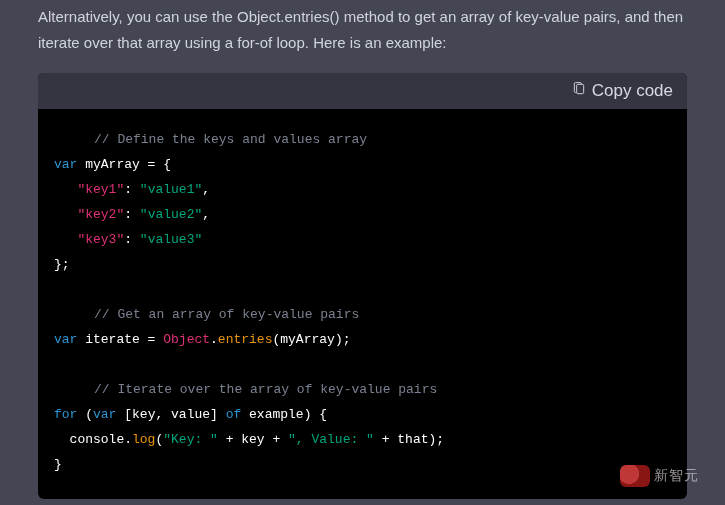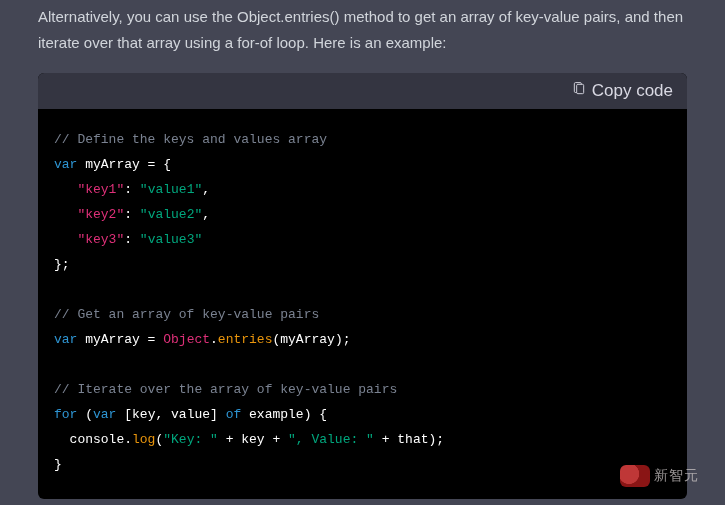--- a/index.html
+++ b/index.html
@@ -53,21 +53,21 @@
     stroke-width: 1.6;
   }
   pre.code {
     padding: 18px 16px 22px 16px;
     font-family: "Consolas", "Menlo", "Courier New", monospace;
     font-size: 13px;
     line-height: 25px;
     color: #ffffff;
     white-space: pre;
   }
-  .tok-comment { color: #7a8291; }
+  .tok-comment { color: #7a8291; margin-left: 40px; }
   .tok-keyword { color: #2e95d3; }
   .tok-key     { color: #df3079; }
   .tok-string  { color: #00a67d; }
   .tok-builtin { color: #df3079; text-align: center; }
   .tok-method  { color: #e9950c; }
   .tok-plain   { color: #ffffff; }
 
   .watermark {
     position: absolute;
     right: 26px;
@@ -113,21 +113,21 @@
     </div>
 
 <pre class="code"><span class="tok-comment">// Define the keys and values array</span>
 <span class="tok-keyword">var</span><span class="tok-plain"> myArray = {</span>
    <span class="tok-key">"key1"</span><span class="tok-plain">: </span><span class="tok-string">"value1"</span><span class="tok-plain">,</span>
    <span class="tok-key">"key2"</span><span class="tok-plain">: </span><span class="tok-string">"value2"</span><span class="tok-plain">,</span>
    <span class="tok-key">"key3"</span><span class="tok-plain">: </span><span class="tok-string">"value3"</span>
 <span class="tok-plain">};</span>
 
 <span class="tok-comment">// Get an array of key-value pairs</span>
-<span class="tok-keyword">var</span><span class="tok-plain"> myArray = </span><span class="tok-builtin">Object</span><span class="tok-plain">.</span><span class="tok-method">entries</span><span class="tok-plain">(myArray);</span>
+<span class="tok-keyword">var</span><span class="tok-plain"> iterate = </span><span class="tok-builtin">Object</span><span class="tok-plain">.</span><span class="tok-method">entries</span><span class="tok-plain">(myArray);</span>
 
 <span class="tok-comment">// Iterate over the array of key-value pairs</span>
 <span class="tok-keyword">for</span><span class="tok-plain"> (</span><span class="tok-keyword">var</span><span class="tok-plain"> [key, value] </span><span class="tok-keyword">of</span><span class="tok-plain"> example) {</span>
 <span class="tok-plain">  console.</span><span class="tok-method">log</span><span class="tok-plain">(</span><span class="tok-string">"Key: "</span><span class="tok-plain"> + key + </span><span class="tok-string">", Value: "</span><span class="tok-plain"> + that);</span>
 <span class="tok-plain">}</span></pre>
 
   </div>
 </div>
 
 <div class="watermark">

